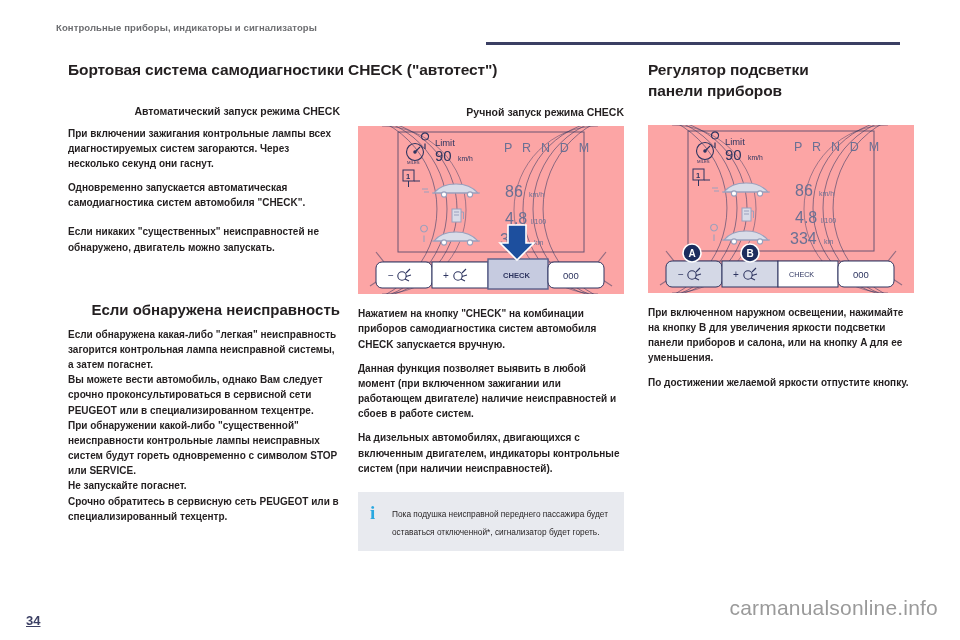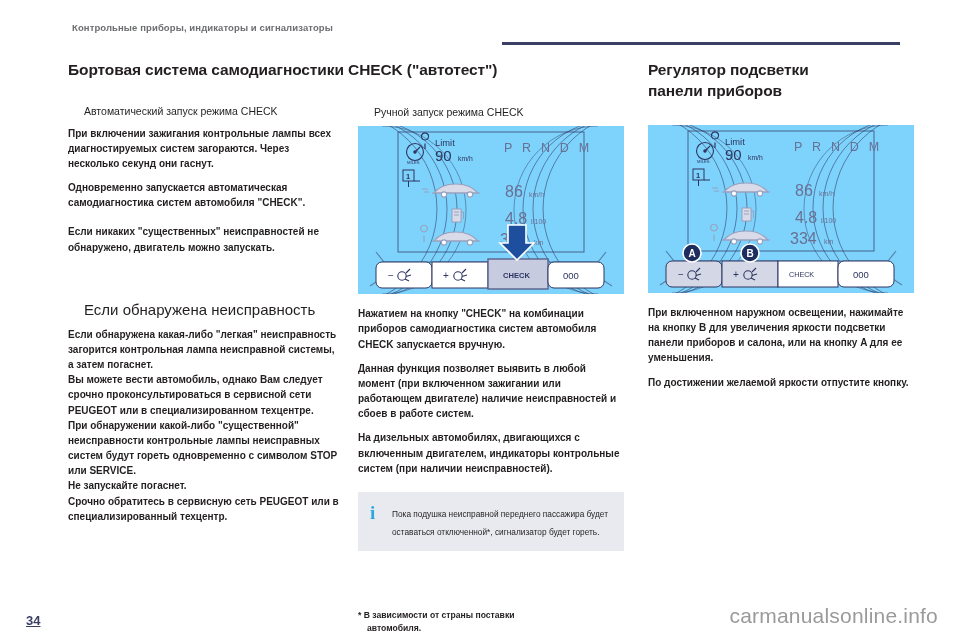--- a/index.html
+++ b/index.html
@@ -18,21 +18,21 @@
     width: 960px;
     height: 640px;
     background: #ffffff;
     box-sizing: border-box;
   }
 
   
   .runhead {
     position: absolute;
     top: 22px;
-    left: 72px;
+    left: 56px;
     right: 60px;
     height: 20px;
   }
   .runhead-title {
     font-size: 9.5px;
     font-weight: bold;
     color: #6d6e71;
     letter-spacing: .1px;
     white-space: nowrap;
   }
@@ -69,23 +69,24 @@
     color: #231f20;
     line-height: 1.25;
     letter-spacing: -.1px;
     white-space: nowrap;
   }
   h1.maintitle.wrap { white-space: normal; }
 
   h2.sub {
     margin: 22px 0 7px 16px;
     font-size: 10.5px;
-    font-weight: normal;
+    font-weight: bold;
     color: #231f20;
     line-height: 1.25;
+    text-align: right;
   }
   h2.sub.first { margin-top: 26px; }
   h2.sub.big {
     font-size: 15px;
     margin-top: 46px;
   }
 
   p.body {
     margin: 0 0 9px 0;
     font-size: 10px;
@@ -93,21 +94,21 @@
     color: #231f20;
     font-weight: bold;
   }
   p.body.tight { margin-bottom: 0; }
 
   
   .figure {
     position: relative;
     width: 266px;
     height: 168px;
-    background: #7dd3fc;
+    background: #fca5a5;
     overflow: hidden;
     margin-top: 4px;
   }
   .figure svg { display: block; }
 
   
   .infobox {
     position: relative;
     margin-top: 16px;
     background: #e8eaef;
@@ -147,21 +148,21 @@
     left: 26px;
     bottom: 12px;
     font-size: 13px;
     font-weight: bold;
     color: #3b3f63;
     text-decoration: underline;
   }
   .watermark {
     position: absolute;
     right: 22px;
-    bottom: 12px;
+    bottom: 20px;
     font-size: 21px;
     color: #9a9a9a;
     letter-spacing: .2px;
   }
 </style>
 </head>
 <body>
 
 <div class="page">
 
@@ -298,25 +299,20 @@
 
     <p class="body" style="margin-top:12px;">Нажатием на кнопку "CHECK" на комбинации приборов самодиагностика систем автомобиля CHECK запускается вручную.</p>
     <p class="body">Данная функция позволяет выявить в любой момент (при включенном зажигании или работающем двигателе) наличие неисправностей и сбоев в работе систем.</p>
     <p class="body">На дизельных автомобилях, двигающихся с включенным двигателем, индикаторы контрольные систем (при наличии неисправностей).</p>
 
     <div class="infobox">
       <span class="i-glyph">i</span>
       <span class="i-text">Пока подушка неисправной переднего пассажира будет оставаться отключенной*, сигнализатор будет гореть.</span>
     </div>
 
-    <div class="footnote">
-      <span>*</span>
-      <span>В зависимости от страны поставки</span>
-      <span class="fn-indent">автомобиля.</span>
-    </div>
   </div>
 
   <div class="col col-right">
     <h1 class="maintitle wrap">Регулятор подсветки</h1>
     <h1 class="maintitle wrap" style="margin-top:-4px;">панели приборов</h1>
 
     <div class="figure" style="margin-top:24px;">
       <svg width="266" height="168" viewBox="0 0 266 168" xmlns="http://www.w3.org/2000/svg">
         <defs>
           <clipPath id="clipB">

